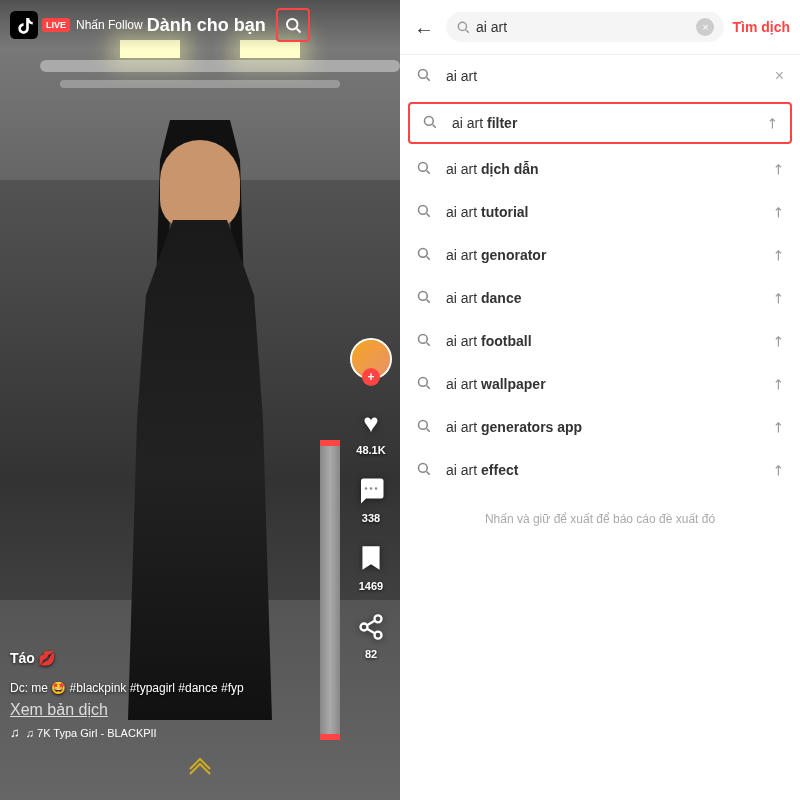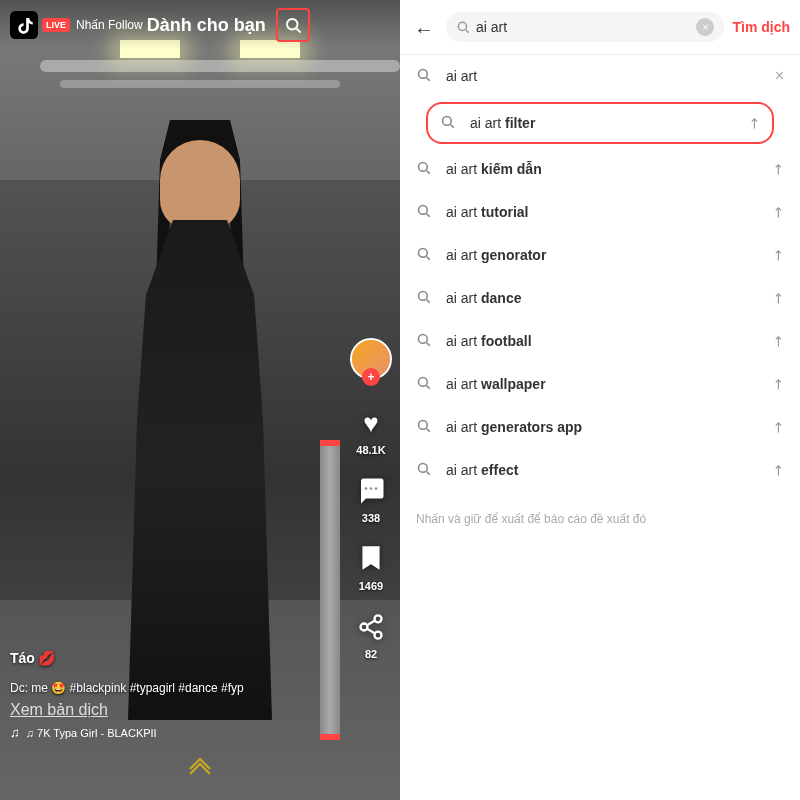--- a/index.html
+++ b/index.html
@@ -331,22 +331,22 @@
 
     .result-item {
       display: flex;
       align-items: center;
       padding: 12px 16px;
       cursor: pointer;
       border-bottom: 1px solid transparent;
     }
     .result-item.highlighted {
       border: 2px solid #ff4444;
-      margin: 4px 26px;
-      border-radius: 16px;
+      margin: 4px 8px;
+      border-radius: 4px;
       padding: 10px 12px;
     }
     .result-icon {
       width: 20px;
       color: #888;
       font-size: 15px;
       margin-right: 10px;
       flex-shrink: 0;
     }
     .result-text {
@@ -355,21 +355,21 @@
       color: #333;
     }
     .result-arrow {
       color: #999;
       font-size: 14px;
       transform: rotate(-45deg);
       display: inline-block;
     }
 
     .footer-note {
-      text-align: left;
+      text-align: center;
       padding: 20px 16px;
       font-size: 12px;
       color: #aaa;
     }
 
     
     .scroll-arrows {
       position: absolute;
       bottom: 20px;
       left: 50%;
@@ -519,21 +519,21 @@
       <span class="result-arrow">↗</span>
     </div>
 
     <div class="result-item">
       <div class="result-icon">
         <svg width="15" height="15" viewBox="0 0 24 24" fill="none" stroke="#888" stroke-width="2.5">
           <circle cx="11" cy="11" r="7"></circle>
           <line x1="17" y1="17" x2="22" y2="22"></line>
         </svg>
       </div>
-      <span class="result-text">ai art <strong>kiếm dẫn</strong></span>
+      <span class="result-text">ai art <strong>dịch dẫn</strong></span>
       <span class="result-arrow">↗</span>
     </div>
 
     <div class="result-item">
       <div class="result-icon">
         <svg width="15" height="15" viewBox="0 0 24 24" fill="none" stroke="#888" stroke-width="2.5">
           <circle cx="11" cy="11" r="7"></circle>
           <line x1="17" y1="17" x2="22" y2="22"></line>
         </svg>
       </div>

